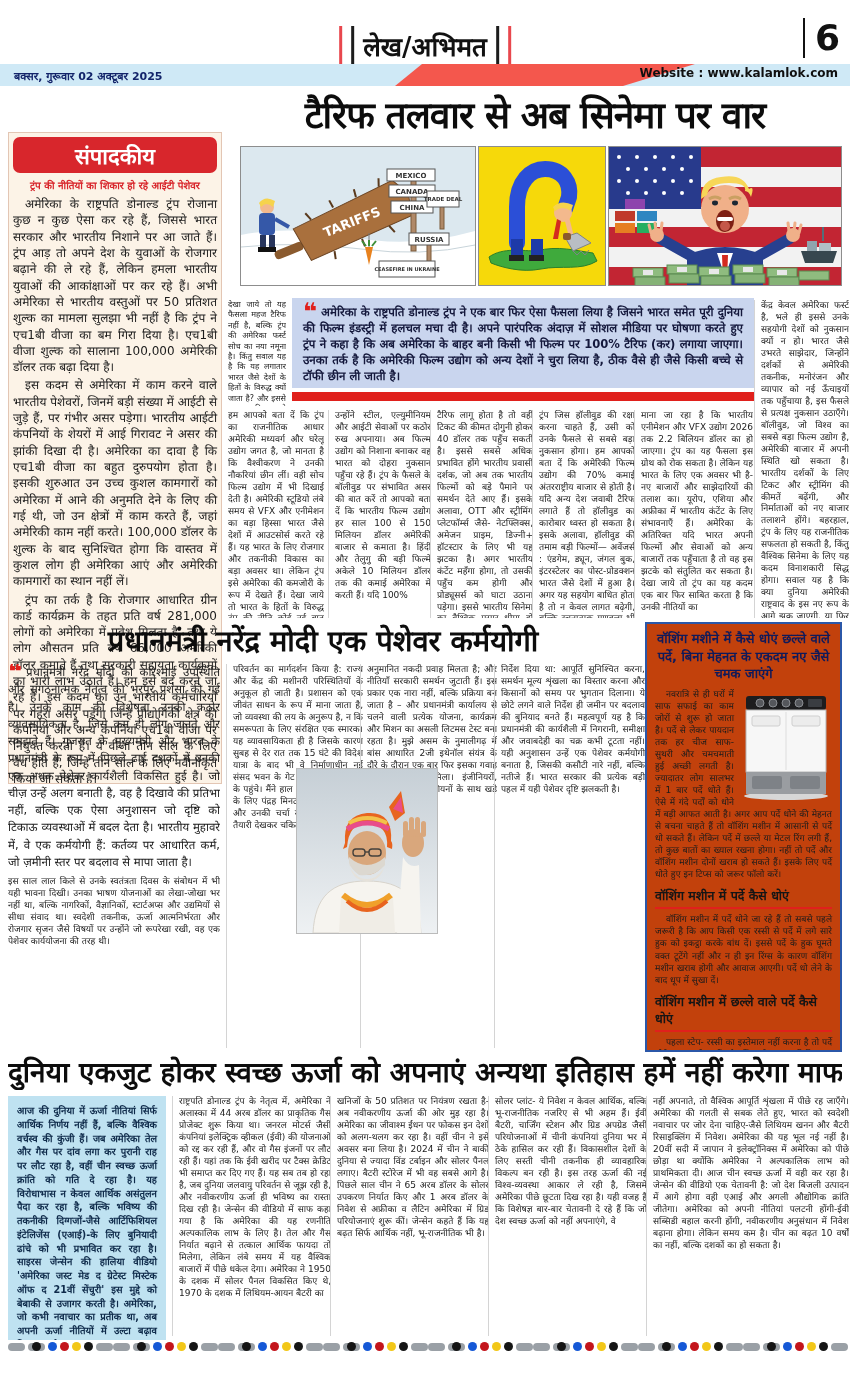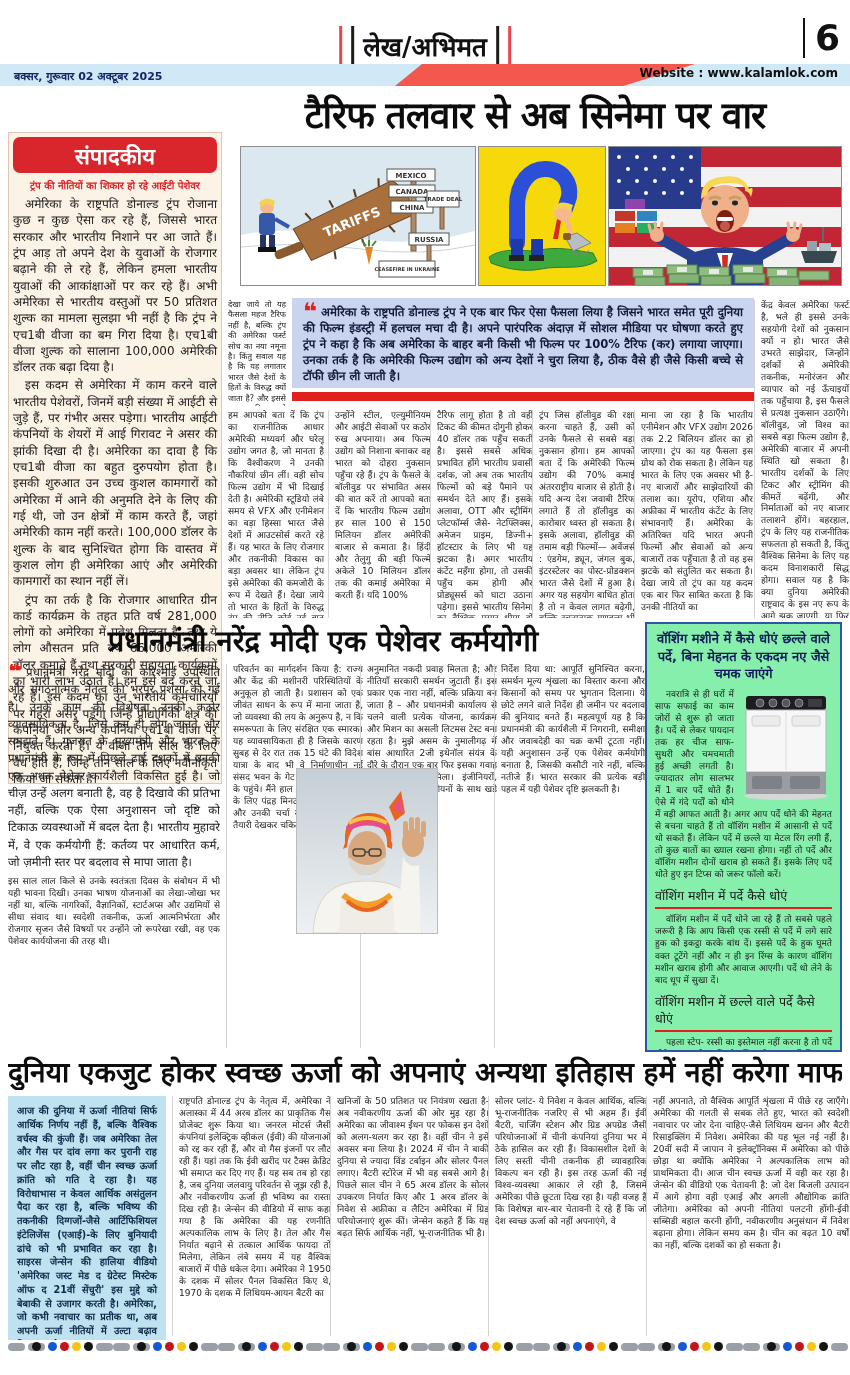--- a/index.html
+++ b/index.html
@@ -32,23 +32,23 @@
   .panel{border:1px solid #8d8d8d;box-sizing:border-box;overflow:hidden;}
   .quotebox{position:absolute;left:292px;top:298px;width:462px;height:90px;background:#c9d5ee;box-sizing:border-box;
             padding:7px 11px;font-size:11.6px;font-weight:700;color:#14183c;text-align:justify;line-height:1.38;overflow:hidden;}
   .qmark{color:#e0201c;font-size:24px;font-weight:900;line-height:0.6;vertical-align:-4px;margin-right:4px;}
   .redbar{position:absolute;left:292px;top:392px;width:462px;height:9px;background:#e0201c;}
   
   .modi-intro{font-size:11.5px;line-height:1.5;font-weight:500;text-align:justify;}
   .modi-rest{font-size:9px;line-height:1.33;text-align:justify;margin-top:5px;}
   .modi-photo{position:absolute;left:296px;top:768px;width:142px;height:166px;border:1px solid #bbb;box-sizing:border-box;}
   
-  .washbox{position:absolute;left:645px;top:622px;width:197px;height:430px;border:2px solid #2b57a8;box-sizing:border-box;padding:6px 8px;overflow:hidden;background:#86efac;}
+  .washbox{position:absolute;left:645px;top:622px;width:197px;height:430px;border:2px solid #2b57a8;box-sizing:border-box;padding:6px 8px;overflow:hidden;background:#c2410c;}
   .washtitle{font-size:13px;font-weight:800;color:#101a5a;text-align:center;line-height:1.35;margin:0 0 5px;}
-  .washsub{font-size:12.5px;font-weight:400;color:#151515;border-bottom:2px solid #e0201c;padding-bottom:3px;margin:7px 0 4px;}
+  .washsub{font-size:12.5px;font-weight:700;color:#151515;border-bottom:2px solid #e0201c;padding-bottom:3px;margin:7px 0 4px;}
   .washbox p{font-size:9px;line-height:1.34;text-align:justify;margin:0 0 3px;text-indent:11px;}
   .machine{float:right;width:92px;height:112px;margin:0 0 4px 6px;}
   
   .energy-box{position:absolute;left:8px;top:1096px;width:158px;height:244px;background:#bfe2f1;box-sizing:border-box;padding:8px 9px;
               font-size:9.7px;font-weight:700;color:#0e2a4a;line-height:1.42;text-align:justify;overflow:hidden;}
   
   .dots{position:absolute;left:8px;top:1342px;width:834px;display:flex;justify-content:space-between;}
   .dotgrp{display:flex;align-items:center;gap:3px;}
   .pill{width:17px;height:8px;border-radius:4px;background:#9aa0a6;display:inline-block;}
   .pill.dot{position:relative;} .pill.dot i{position:absolute;left:4px;top:-1px;width:9px;height:9px;border-radius:50%;background:#151515;}

